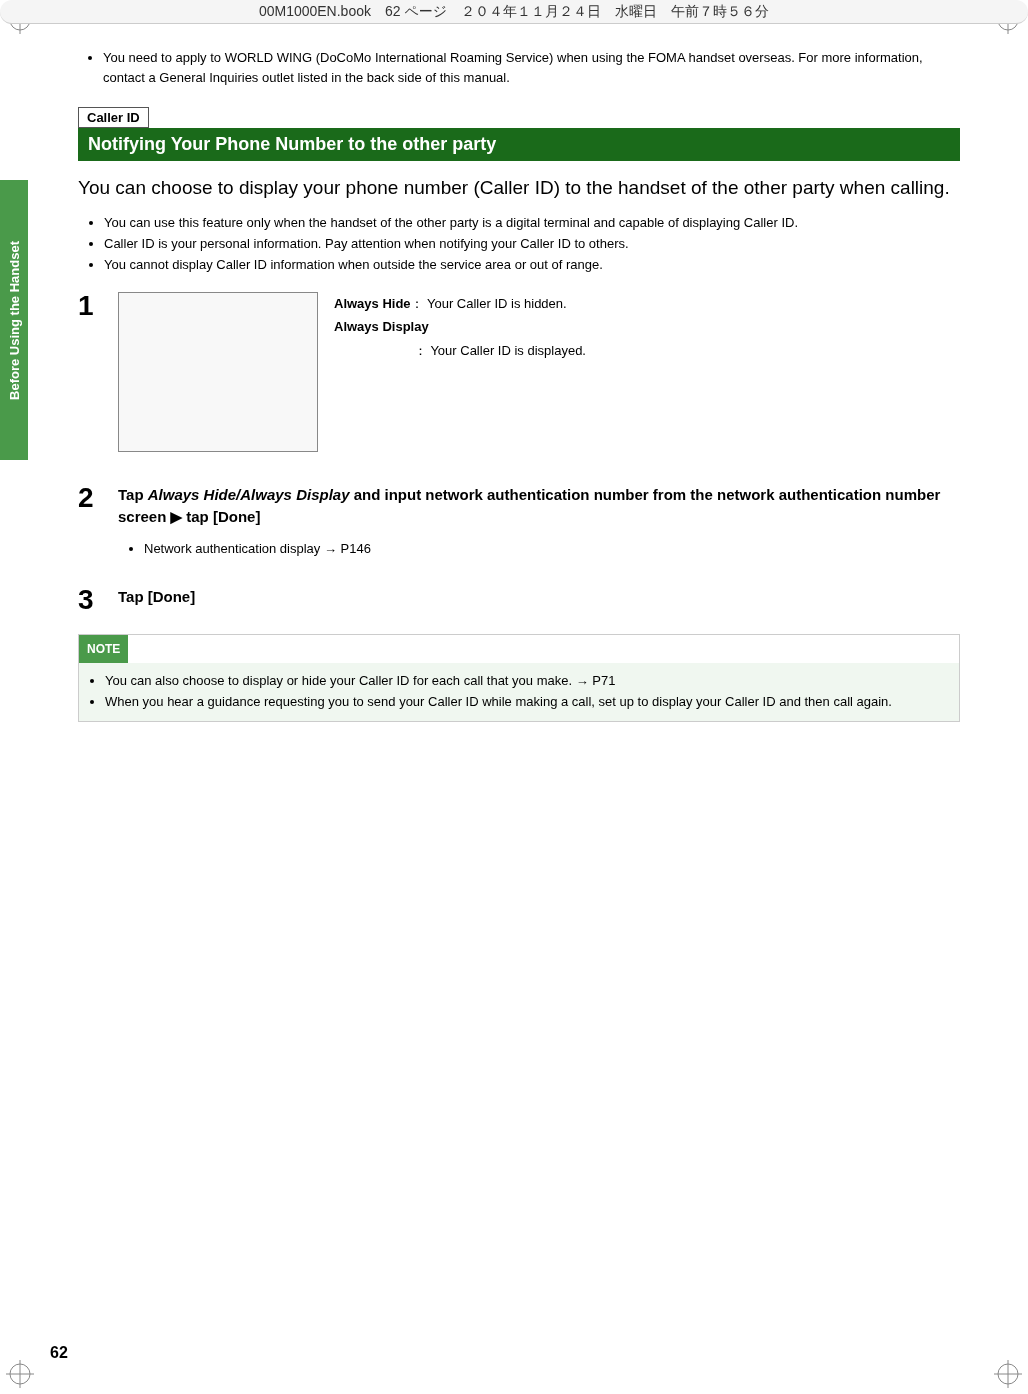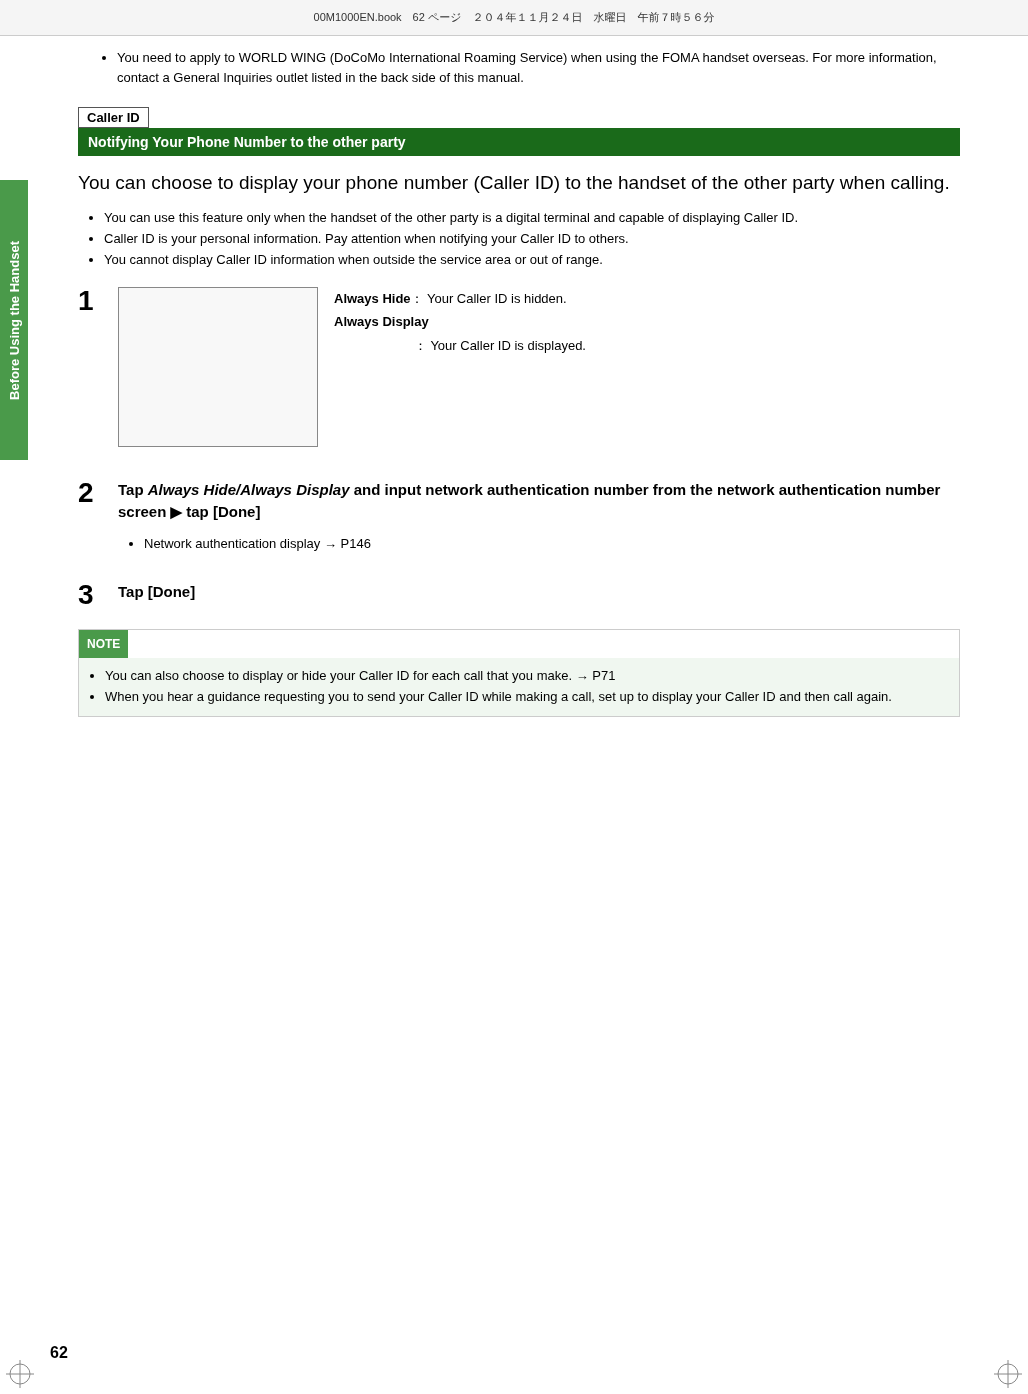--- a/index.html
+++ b/index.html
@@ -12,28 +12,29 @@
       color: #000;
       position: relative;
     }
 
     
     .header-bar {
       position: absolute;
       top: 0;
       left: 0;
       right: 0;
-      height: 36px;
+      height: 24px;
       background: #f5f5f5;
       border-bottom: 1px solid #ccc;
       display: flex;
       align-items: center;
       justify-content: center;
-      font-size: 11px;
+      font-size: 14px;
       color: #333;
+      border-radius: 13px;
     }
 
     
     .sidebar-tab {
       position: absolute;
       left: 0;
       top: 180px;
       width: 28px;
       height: 280px;
       background: #4a9a4a;
@@ -64,31 +65,31 @@
 
     
     .intro-bullet {
       margin-bottom: 20px;
       padding-left: 16px;
     }
     .intro-bullet li {
       list-style: disc;
       font-size: 13px;
       line-height: 1.5;
-      margin-left: 23px;
+      margin-left: 9px;
     }
 
     
     .section-header {
       margin-bottom: 12px;
     }
     .section-title-bar {
       background: #1a6a1a;
       color: #fff;
-      font-size: 14px;
+      font-size: 18px;
       font-weight: bold;
       padding: 6px 10px;
       margin-top: 0;
     }
 
     
     .body-text {
       font-size: 19px;
       line-height: 1.6;
       margin-bottom: 10px;

